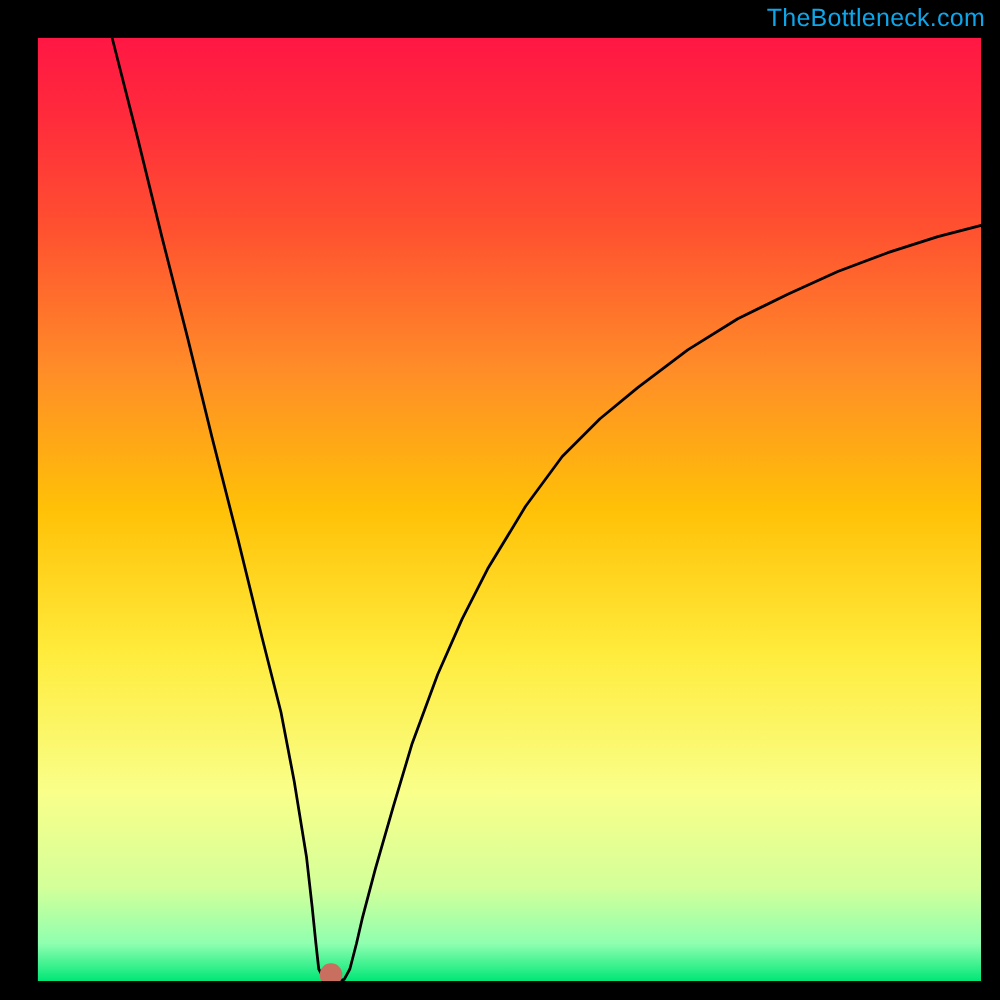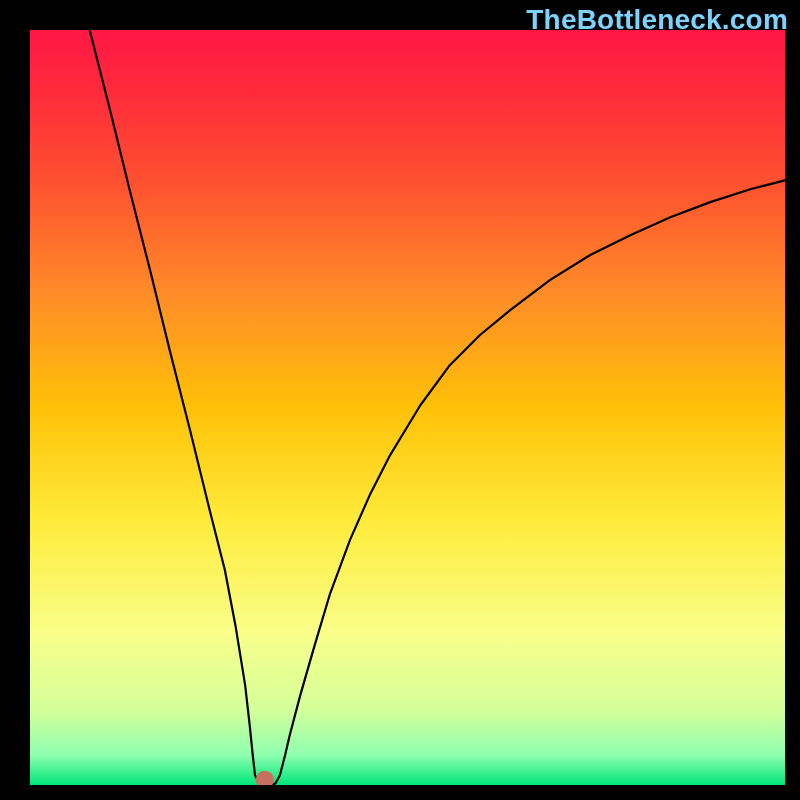--- a/index.html
+++ b/index.html
@@ -8,23 +8,23 @@
     height: 800px;
     background: #000;
     position: relative;
     font-family: Arial, Helvetica, sans-serif;
     overflow: hidden;
   }
   .watermark {
     position: absolute;
     top: 4px;
     right: 12px;
-    color: #7dd3fc;
-    font-size: 28px;
-    font-weight: 700;
+    color: #0ea5e9;
+    font-size: 20px;
+    font-weight: 400;
     z-index: 10;
     letter-spacing: 0.2px;
   }
   .plot-area {
     position: absolute;
     left: 30px;
     top: 30px;
     width: 755px;
     height: 755px;
     overflow: hidden;

